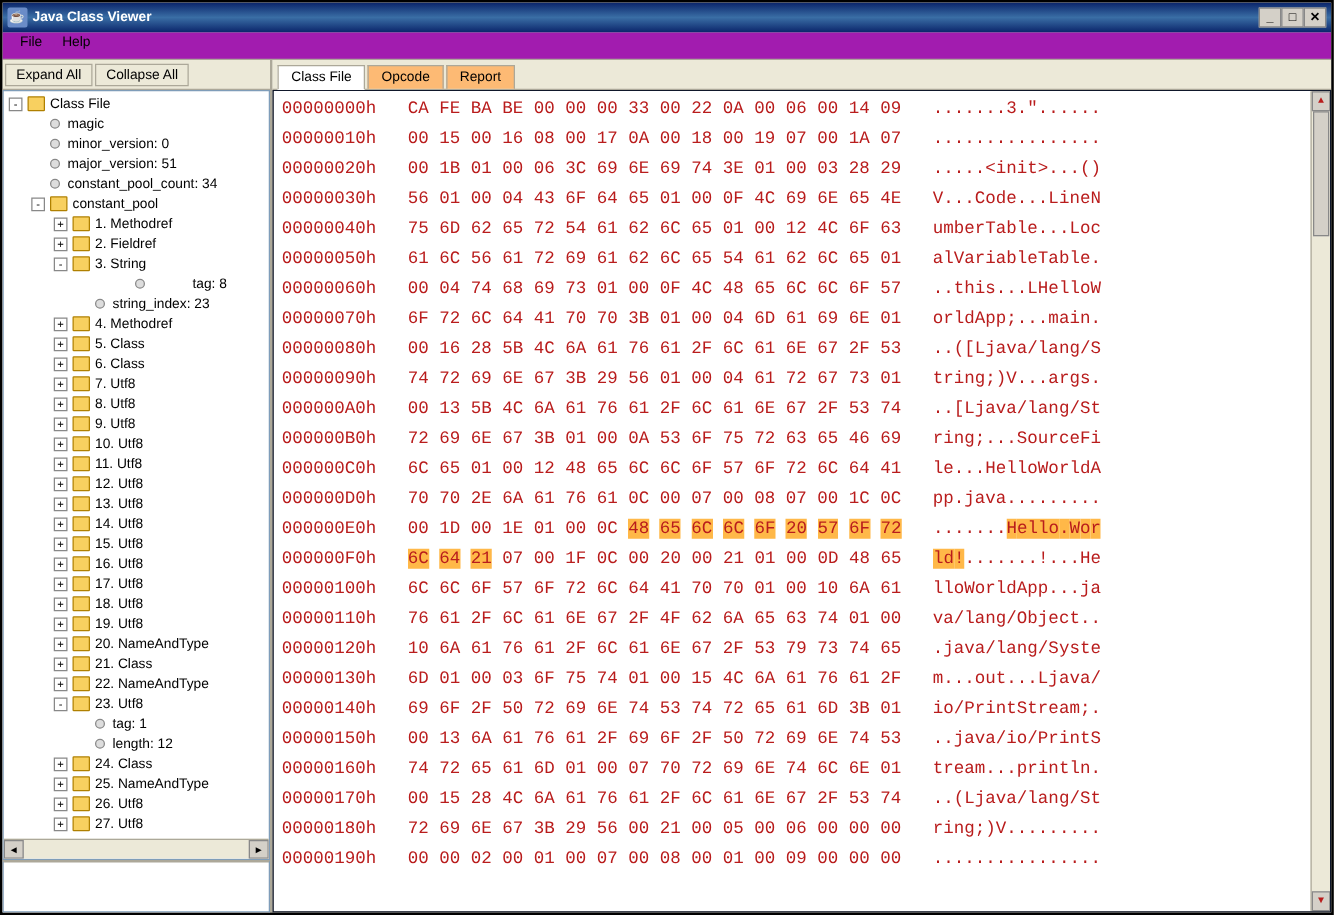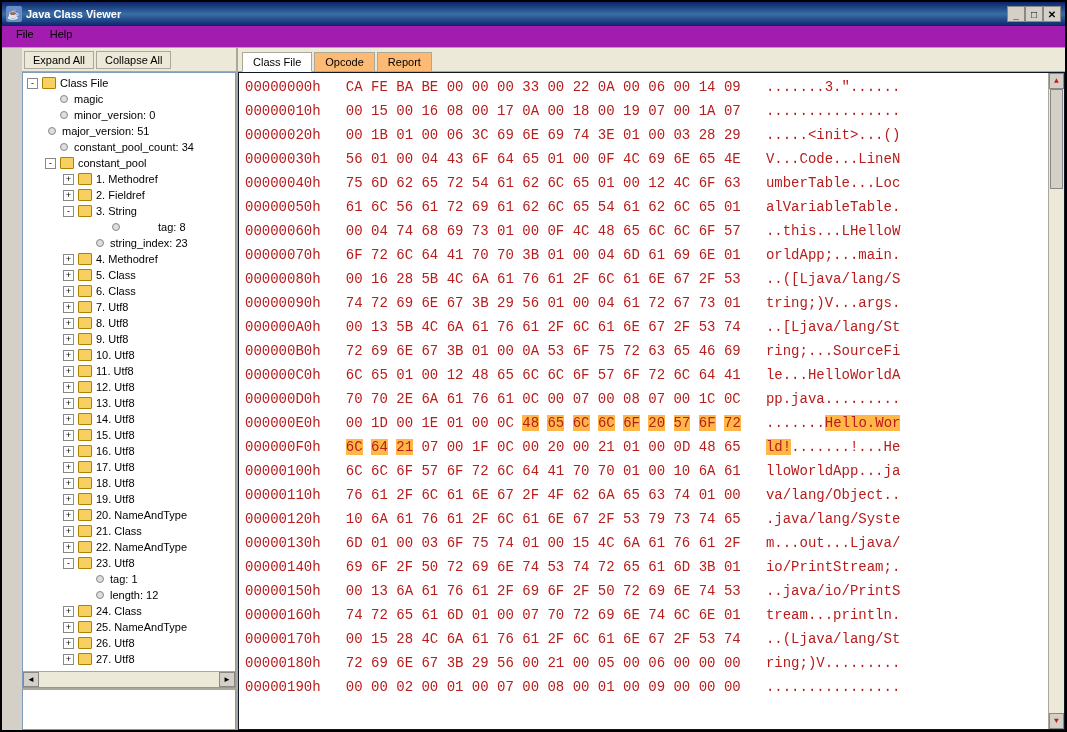--- a/index.html
+++ b/index.html
@@ -4,21 +4,21 @@
 <style>
 * { box-sizing: border-box; margin: 0; padding: 0; }
 body { font-family: Tahoma, sans-serif; font-size: 11px; background: #d4d0c8; width: 1067px; height: 732px; overflow: hidden; border: 2px solid #000; }
 .titlebar { height: 24px; background: linear-gradient(to bottom, #0a246a 0%, #3a6ea5 50%, #0a246a 100%); display: flex; align-items: center; padding: 0 4px; color: #fff; font-weight: bold; }
 .titlebar .icon { width: 16px; height: 16px; background: #6a8cc8; border-radius: 2px; margin-right: 4px; display:flex; align-items:center; justify-content:center; font-size:10px; }
 .titlebar .title { flex: 1; }
 .titlebar .winbtns { display: flex; gap: 0; }
 .titlebar .winbtn { width: 18px; height: 16px; background: #d4d0c8; border: 1px solid #888; display:flex; align-items:center; justify-content:center; color:#000; font-size:10px; font-weight:bold; cursor:pointer; }
 .menubar { height: 22px; background: #a21caf; display: flex; padding: 0 6px; border-bottom: 1px solid #aca899; }
 .menubar .menuitem { padding: 2px 8px; cursor:pointer; }
-.workarea { display: flex; height: calc(100% - 24px - 22px); margin-left: 20px; }
+.workarea { display: flex; height: calc(100% - 24px - 22px); }
 .leftpanel { width: 216px; display:flex; flex-direction:column; border-right: 2px solid #aca899; }
 .toolbar { height: 24px; background: #ece9d8; display:flex; align-items:center; padding: 2px; border-bottom:1px solid #aca899; }
 .toolbar .tbtn { padding: 2px 8px; border:1px solid #aca899; background:#ece9d8; margin-right:2px; cursor:pointer; }
 .tree { flex:1; background:#fff; overflow:auto; border:1px solid #7f9db9; position:relative; }
 .treelist { padding:2px 0; }
 .treenode { display:flex; align-items:center; height:16px; white-space:nowrap; }
 .treenode .exp { width:11px; height:11px; border:1px solid #888; display:flex; align-items:center; justify-content:center; font-size:9px; line-height:9px; margin-right:4px; cursor:pointer; background:#fff; flex-shrink:0; }
 .treenode .noexp { width:11px; height:11px; margin-right:4px; flex-shrink:0; }
 .treenode .folder { width:14px; height:12px; background:#f8d060; border:1px solid #b08000; margin-right:4px; flex-shrink:0; border-radius:1px; }
 .treenode .dot { width:8px; height:8px; border:1px solid #888; border-radius:50%; background:#ddd; margin-right:6px; flex-shrink:0; }
@@ -71,21 +71,21 @@
           <div class="treenode" style="padding-left: 22px;">
             <span class="noexp"></span>
             <span class="dot"></span>
             <span class="lbl">magic</span>
           </div>
           <div class="treenode" style="padding-left: 22px;">
             <span class="noexp"></span>
             <span class="dot"></span>
             <span class="lbl">minor_version: 0</span>
           </div>
-          <div class="treenode" style="padding-left: 10px;">
+          <div class="treenode" style="padding-left: 22px;">
             <span class="noexp"></span>
             <span class="dot"></span>
             <span class="lbl">major_version: 51</span>
           </div>
           <div class="treenode" style="padding-left: 22px;">
             <span class="noexp"></span>
             <span class="dot"></span>
             <span class="lbl">constant_pool_count: 34</span>
           </div>
           <div class="treenode" style="padding-left: 22px;">
@@ -101,21 +101,21 @@
           <div class="treenode" style="padding-left: 40px;">
             <span class="exp">+</span>
             <span class="folder"></span>
             <span class="lbl">2. Fieldref</span>
           </div>
           <div class="treenode" style="padding-left: 40px;">
             <span class="exp">-</span>
             <span class="folder"></span>
             <span class="lbl">3. String</span>
           </div>
-          <div class="treenode" style="padding-left: 42px; gap: 32px;">
+          <div class="treenode" style="padding-left: 58px; gap: 32px;">
             <span class="noexp"></span>
             <span class="dot"></span>
             <span class="lbl">tag: 8</span>
           </div>
           <div class="treenode" style="padding-left: 58px;">
             <span class="noexp"></span>
             <span class="dot"></span>
             <span class="lbl">string_index: 23</span>
           </div>
           <div class="treenode" style="padding-left: 40px;">

